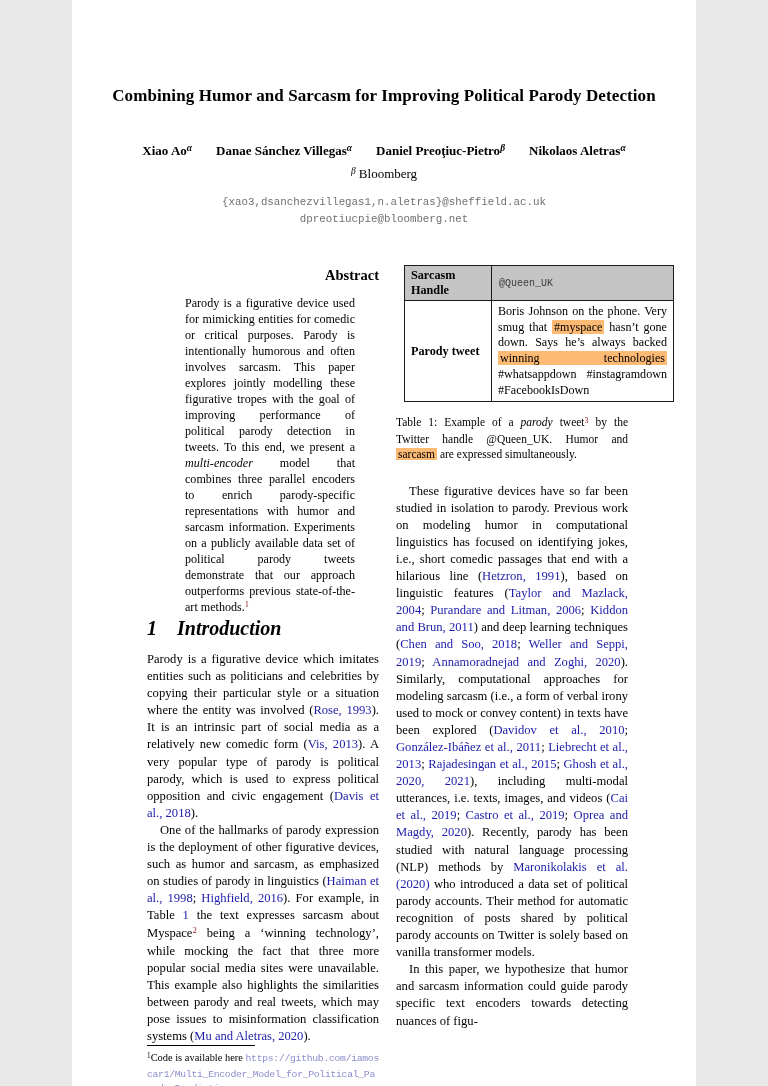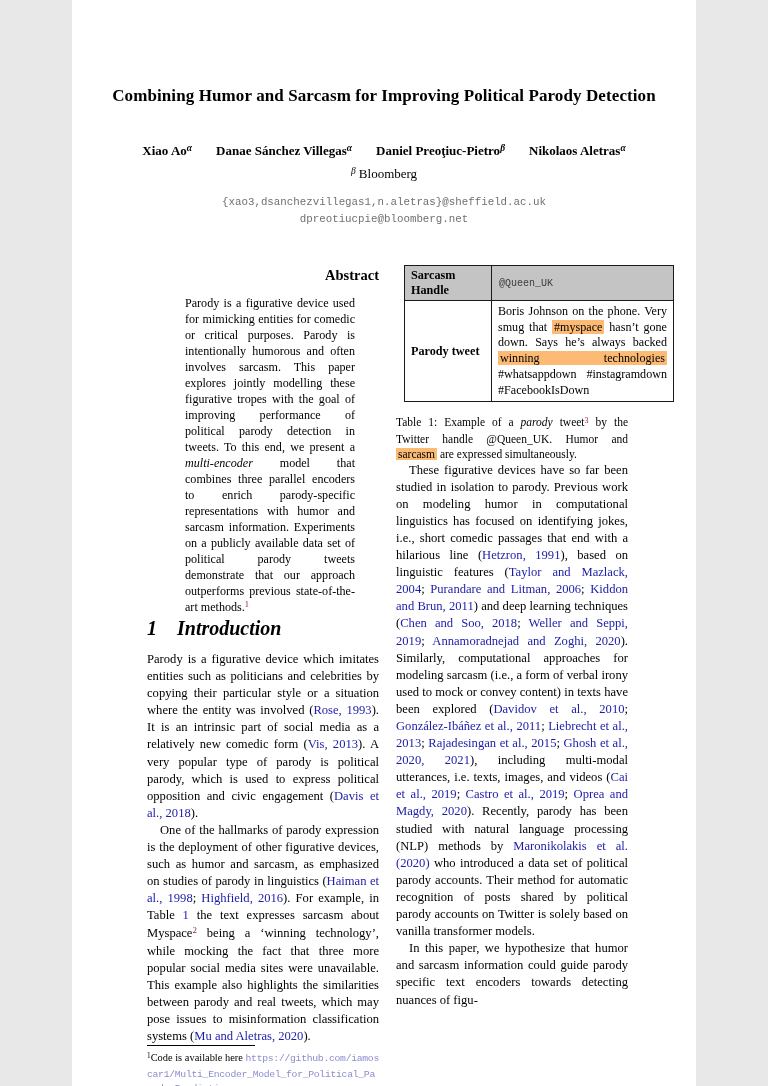--- a/index.html
+++ b/index.html
@@ -52,21 +52,21 @@
     color:#8c8ccd; word-break:break-all; letter-spacing:-0.3px;
   }
   
   .t1 { border-collapse:collapse; margin-left:8px; width:270px; table-layout:fixed; }
   .t1 td { border:1.2px solid #1a1a1a; vertical-align:middle; }
   .t1 .lbl { width:74px; font-weight:bold; font-size:12.2px; padding:2px 6px; line-height:15px; }
   .t1 .hdr td { background:#c4c4c4; }
   .t1 .val-handle { font-family:"Liberation Mono", monospace; font-size:10px; color:#3c3c3c; padding:5px 7px; }
   .t1 .val-tweet { font-size:12.1px; line-height:15.7px; text-align:justify; padding:3px 6px; }
   .caption { margin-top:13px; font-size:11.5px; line-height:14.8px; text-align:justify; }
-  .right-first-para { }
+  .right-first-para { margin-top:21px; }
   .right-second-para { margin-top:0; }
 </style>
 </head>
 <body>
 
 <div class="page">
 
   <div class="header">
     <div class="title">Combining Humor and Sarcasm for Improving Political Parody Detection</div>
 

